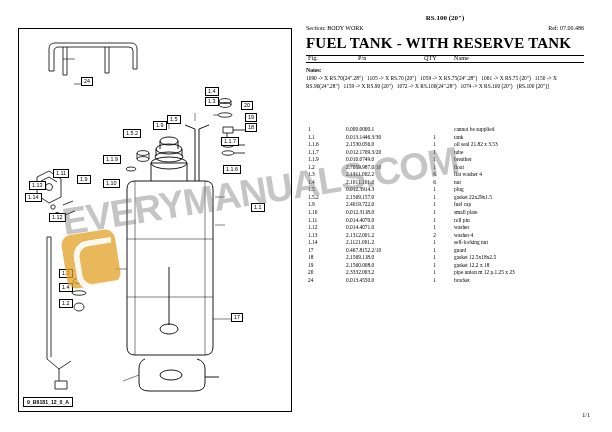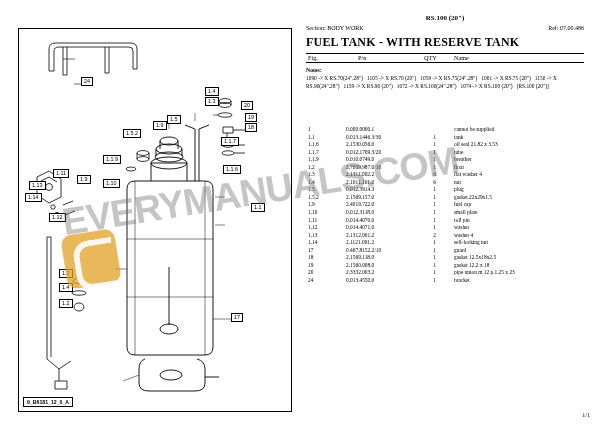--- a/index.html
+++ b/index.html
@@ -19,21 +19,21 @@
   .hdr{
     position:absolute;left:306px;top:14px;width:278px;
   }
   .hdr-model{
     position:absolute;left:0;right:0;text-align:center;
     font-size:7px;font-weight:bold;top:0;
   }
   .hdr-row1{position:relative;height:10px;}
   .hdr-left{position:absolute;left:0;top:1px;font-size:6px;}
   .hdr-right{position:absolute;right:0;top:1px;font-size:6px;}
-  .hdr-title{font-size:12px;font-weight:bold;margin-top:1px;letter-spacing:.2px;}
+  .hdr-title{font-size:15px;font-weight:bold;margin-top:1px;letter-spacing:.2px;}
   .rule{border-top:1px solid #000;margin-top:3px;}
 
   
   .colhead{
     position:absolute;left:306px;top:54px;width:278px;
     font-size:6.2px;
   }
   .colhead span{position:absolute;top:0;}
   .ch-fig{left:2px;}
   .ch-pin{left:52px;}

